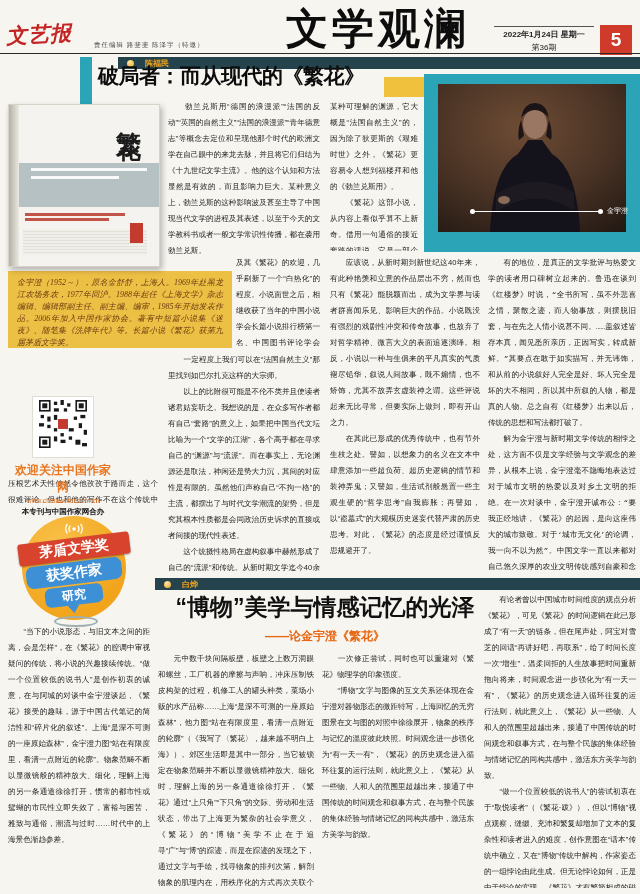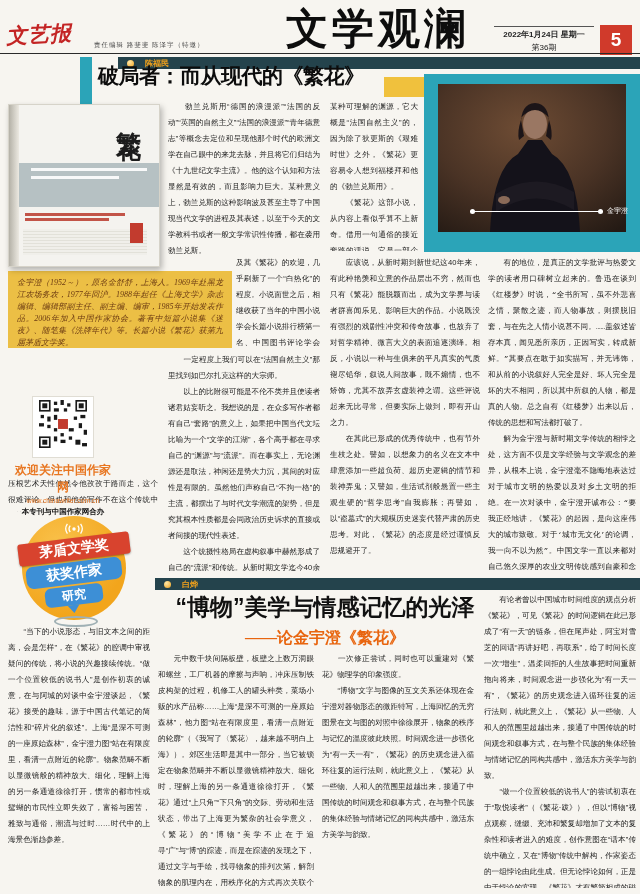--- a/index.html
+++ b/index.html
@@ -23,21 +23,21 @@
   .secbar{height:12px;background:#24434c;display:flex;align-items:center;padding-left:9px;}
   .a1bar{left:118px;top:57px;width:522px;}
   .a2bar{left:155px;top:578px;width:485px;}
   .tag{display:flex;align-items:center;gap:11px;font-size:8px;font-weight:700;color:#f5a31a;}
   .dot{width:7px;height:7px;border-radius:50%;background:radial-gradient(circle at 35% 30%,#ffe9a8,#f0a11c);}
   .stripe{left:80px;top:57px;width:12px;height:47px;background:#2ba4b8;}
   
   .h1{left:98px;top:62px;width:292px;font-size:21px;font-weight:700;color:#0c0c0c;letter-spacing:-0.5px;}
   .h1accent{left:384px;top:77px;width:53px;height:20px;background:#f0c13d;}
   .h2{left:160px;top:592px;width:330px;text-align:center;font-size:23px;font-weight:700;color:#111;}
-  .h2sub{left:160px;top:628px;width:330px;text-align:center;font-size:16px;font-weight:700;color:#e8650f;font-family:Liberation Serif, serif;}
+  .h2sub{left:160px;top:628px;width:330px;text-align:center;font-size:12px;font-weight:700;color:#e8650f;}
   
   .flow{font-size:7.6px;line-height:16px;color:#1d1d1d;text-align:justify;
         white-space:pre-line;overflow:hidden;}
   
   .panel{left:424px;top:74px;width:216px;height:178px;background:#2ba4b8;}
   .photo{position:absolute;left:14px;top:10px;width:188px;height:148px;overflow:hidden;}
   .caption{position:absolute;left:46px;top:132px;width:158px;display:flex;align-items:center;color:#fff;font-size:7px;}
   .capline{flex:1;height:1px;background:#fff;position:relative;}
   .capline::before,.capline::after{content:"";position:absolute;top:-2px;width:5px;height:5px;border-radius:50%;background:#fff;}
   .capline::before{left:0;} .capline::after{right:0;}

